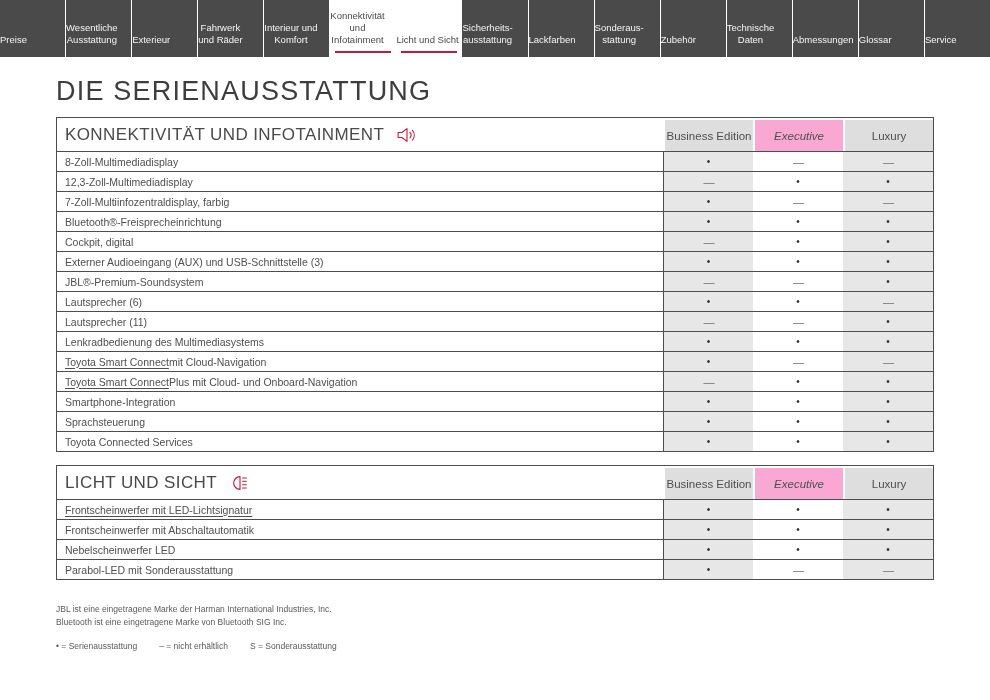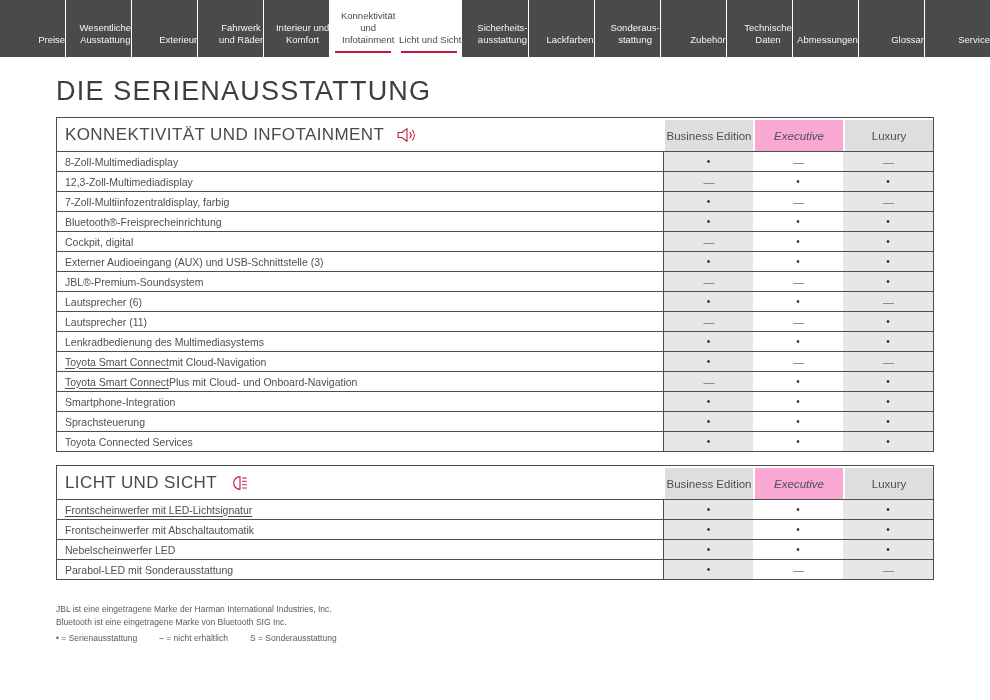--- a/index.html
+++ b/index.html
@@ -13,21 +13,21 @@
 
   
   .tabbar { display: flex; height: 57px; background: #ffffff; }
   .tab {
     flex: 1 1 0;
     background: #4a4a4a;
     color: #f5f5f5;
     margin-right: 1px;
     display: flex;
     align-items: flex-end;
-    justify-content: flex-end;
+    justify-content: flex-start;
     padding-bottom: 11px;
     font-size: 9.5px;
     line-height: 1.25;
     text-align: center;
     position: relative;
     cursor: pointer;
   }
   .tab:last-child { margin-right: 0; }
   .tab-label { white-space: pre-line; }
   .tab.active { background: #ffffff; color: #4a4a4a; }
@@ -87,21 +87,21 @@
     color: #2f2f2f;
   }
   .r-val.c0, .r-val.c2 { background: #e7e7e7; }
   .r-val.c0 { border-left: 1px solid #4d4d4d; }
   .r-val.dot  { font-size: 10px; color: #2f2f2f; }
   .r-val.dash { font-size: 11px; color: #6f6f6f; letter-spacing: -1px; }
 
   
   .footnotes { margin-top: 23px; }
   .footnotes p { font-size: 8.5px; color: #5a5a5a; line-height: 1.55; }
-  .legend { margin-top: 3px; font-size: 9px; color: #5a5a5a; }
+  .legend { margin-top: 11px; font-size: 9px; color: #5a5a5a; }
   .legend span { margin-right: 22px; }
   .page-number { margin: 26px 0 0 0; font-size: 11px; color: #4a4a4a; }
 </style>
 </head>
 <body>
 
 <nav class="tabbar" id="tabbar">
     <div class="tab">
       <span class="tab-label">Preise</span>
     </div>

